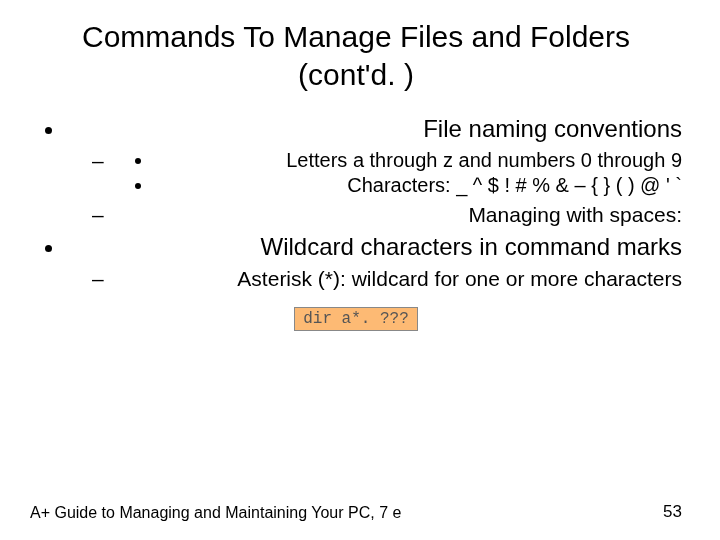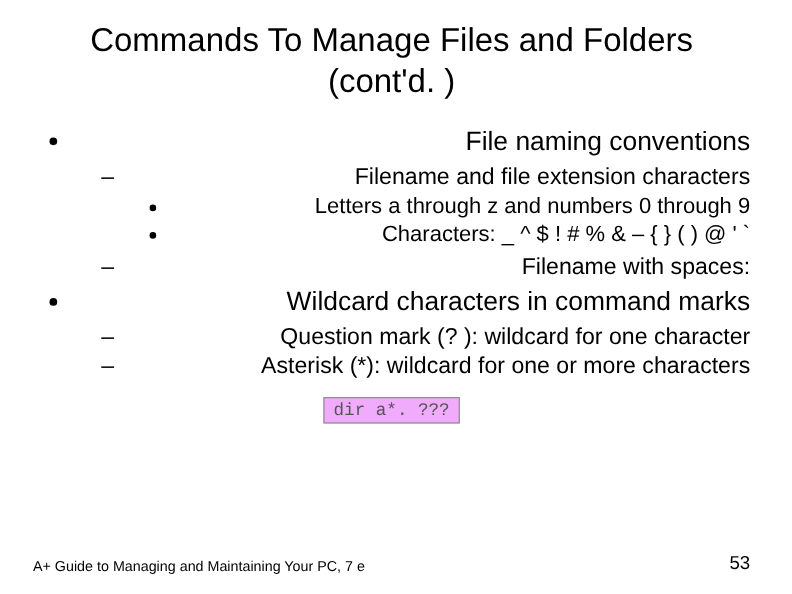--- a/index.html
+++ b/index.html
@@ -63,66 +63,62 @@
     margin-bottom: 2px;
   }
   .codebox {
     border: 1px solid #888;
     font-family: "Courier New", monospace;
     font-size: 16px;
     color: #555;
     padding: 2px 8px;
     display: inline-block;
     margin: 10px auto 0 auto;
-    background: #f0abfc;
+    background: #fdba74;
   }
   .codewrap {
     text-align: center;
   }
   .footer-left {
     position: absolute;
     left: 30px;
     bottom: 18px;
-    font-size: 13px;
+    font-size: 16px;
   }
   .footer-right {
     position: absolute;
     right: 30px;
     bottom: 18px;
     font-size: 17px;
   }
 </style>
 </head>
 <body>
 
 <div class="slide">
   <h1 class="title">Commands To Manage Files and Folders (cont'd. )</h1>
 
   <ul class="top">
     <li>
       <span>File naming conventions</span>
       <ul class="dash">
         <li>
-          <span>Filename and file extension characters</span>
           <ul class="dot">
             <li>Letters a through z and numbers 0 through 9</li>
             <li>Characters: _ ^ $ ! # % &amp; – { } ( ) @ ' `</li>
           </ul>
         </li>
         <li>
-          <span>Filename with spaces:</span>
+          <span>Managing with spaces:</span>
         </li>
       </ul>
     </li>
     <li>
       <span>Wildcard characters in command marks</span>
       <ul class="dash">
-        <li>
-          <span>Question mark (? ): wildcard for one character</span>
-        </li>
         <li>
           <span>Asterisk (*): wildcard for one or more characters</span>
         </li>
       </ul>
     </li>
   </ul>
 
   <div class="codewrap">
     <div class="codebox">dir a*. ???</div>
   </div>

